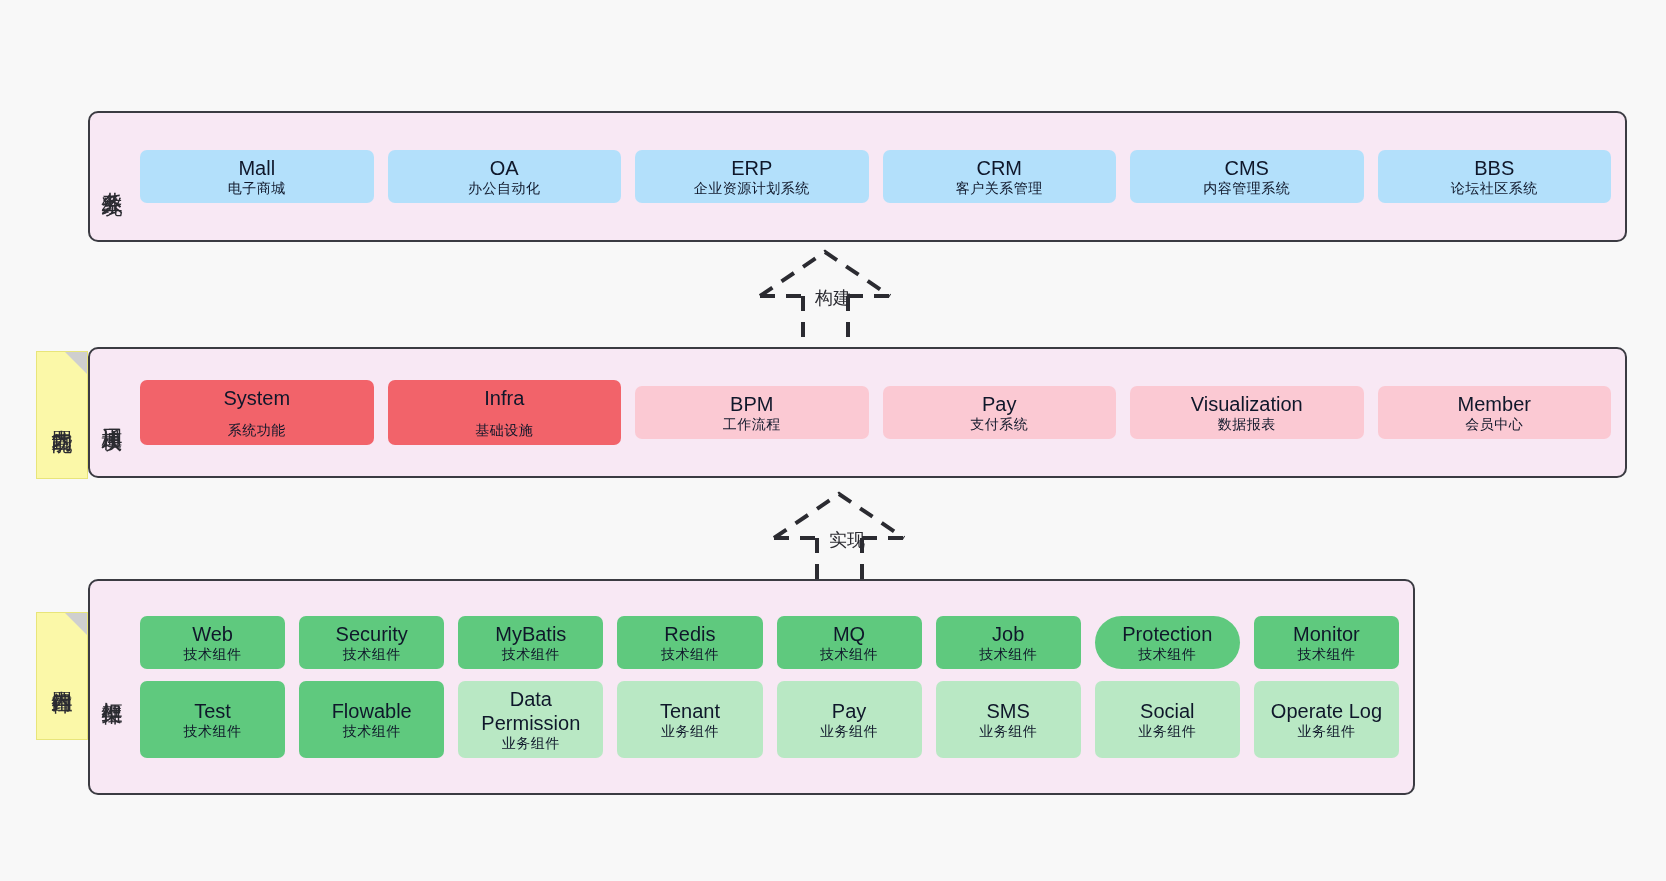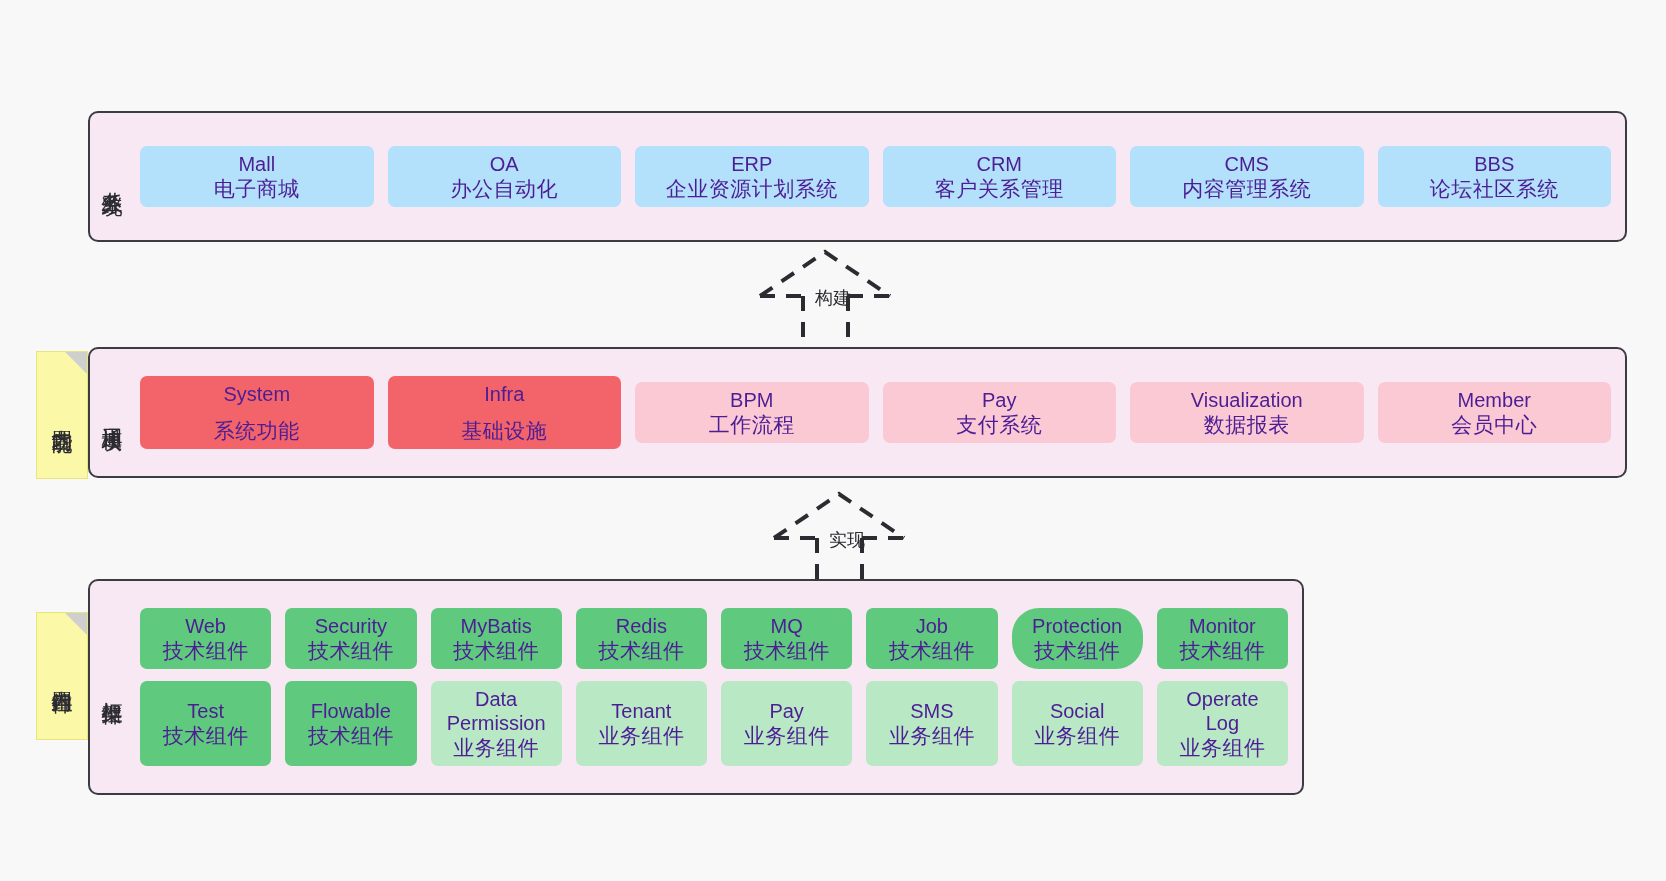--- a/index.html
+++ b/index.html
@@ -63,30 +63,30 @@
   
   .node {
     flex: 1 1 0;
     min-width: 0;
     border-radius: 7px;
     display: flex;
     flex-direction: column;
     align-items: center;
     justify-content: center;
     text-align: center;
-    color: #4c1d95;
-    padding: 6px 20px;
+    color: #0f172a;
+    padding: 6px 0;
     line-height: 1.2;
   }
   .node .en {
     font-size: 20px;
     white-space: normal;
   }
   .node .cn {
-    font-size: 21px;
+    font-size: 14px;
     letter-spacing: 0.5px;
   }
 
   .blue  { background: #b3e0fb; }
   .red   { background: #f2636a; gap: 12px; }
   .pink  { background: #fbc9d3; }
   .green { background: #5fc97e; }
   .mint  { background: #b9e8c4; }
 
   
@@ -214,21 +214,21 @@
 
   <div class="arrow" style="left:772px; top:492px;">
     <svg width="180" height="88" viewBox="0 0 180 88">
       <path d="M 2 46 L 67 2 L 132 46" fill="none" stroke="#2b2b31" stroke-width="4" stroke-dasharray="15,11" stroke-linecap="butt"></path>
       <path d="M 2 46 L 45 46 M 90 46 L 132 46" fill="none" stroke="#2b2b31" stroke-width="4" stroke-dasharray="15,11" stroke-linecap="butt"></path>
       <path d="M 45 46 L 45 88 M 90 46 L 90 88" fill="none" stroke="#2b2b31" stroke-width="4" stroke-dasharray="15,11" stroke-linecap="butt"></path>
     </svg>
     <span class="arrow-label" style="left:57px; top:36px;">实现</span>
   </div>
 
-  <div class="layer" id="layer-2" style="left:88px; top:579px; width:1216px; height:216px;">
+  <div class="layer" id="layer-2" style="left:88px; top:579px; width:1327px; height:216px;">
     <div class="layer-title">框架组件</div>
     <div class="layer-body two-rows">
 
       <div class="row">
         <div class="node green" style="background: rgb(95, 201, 126);">
           <span class="en">Web</span>
           <span class="cn">技术组件</span>
         </div>
         <div class="node green" style="background: rgb(95, 201, 126);">
           <span class="en">Security</span>

